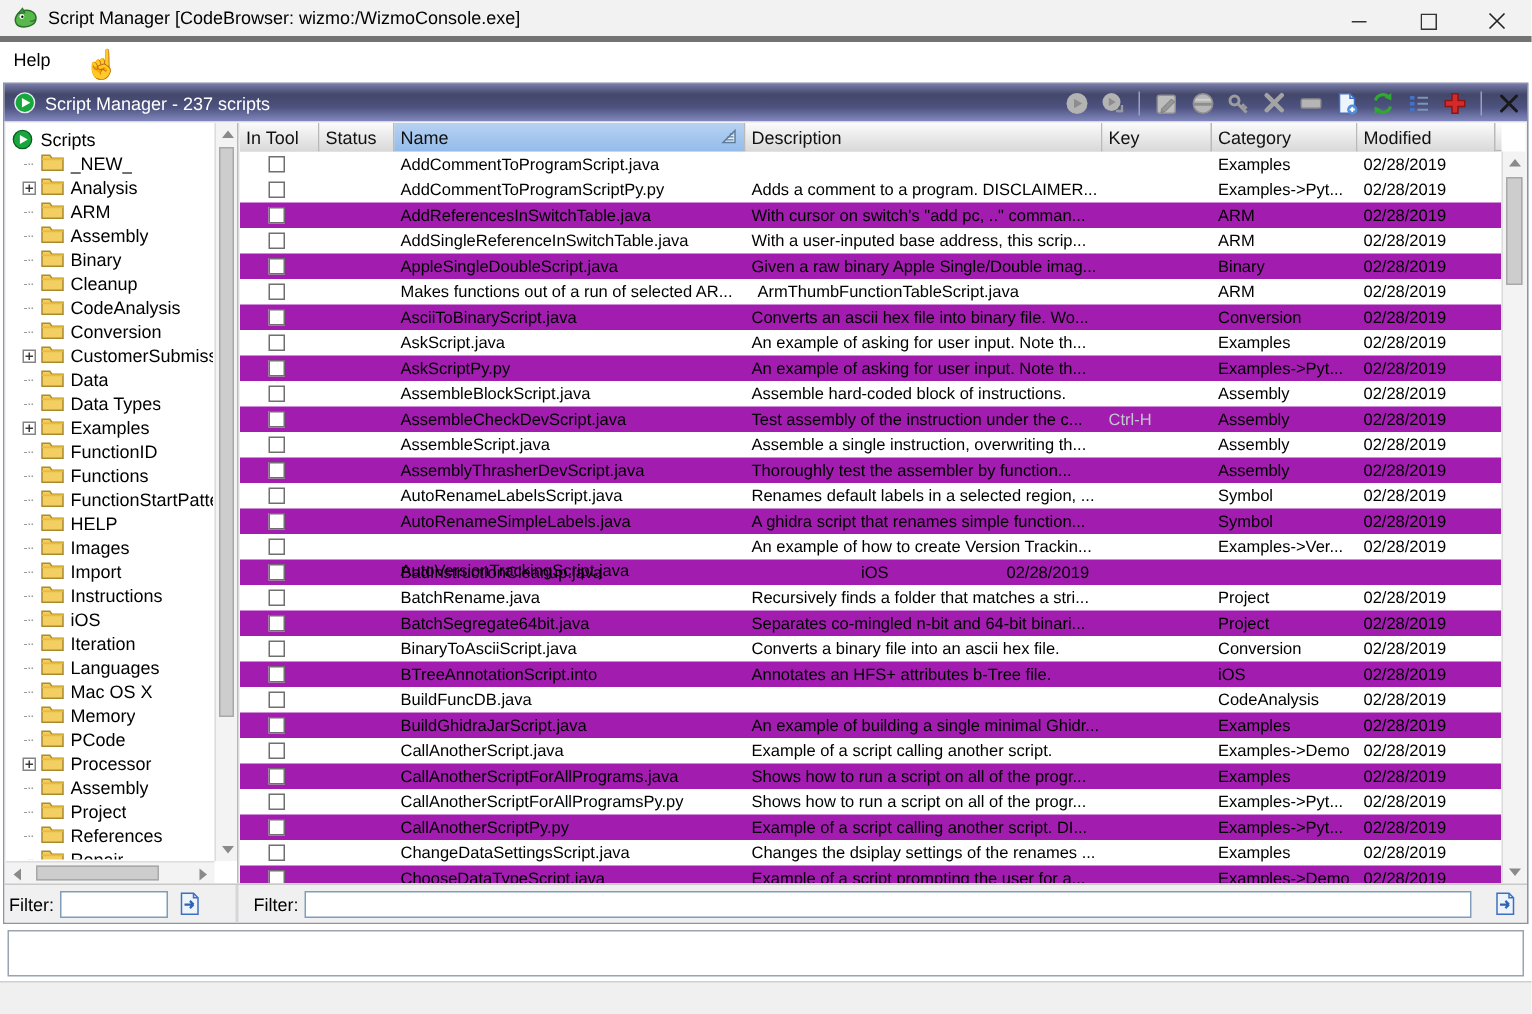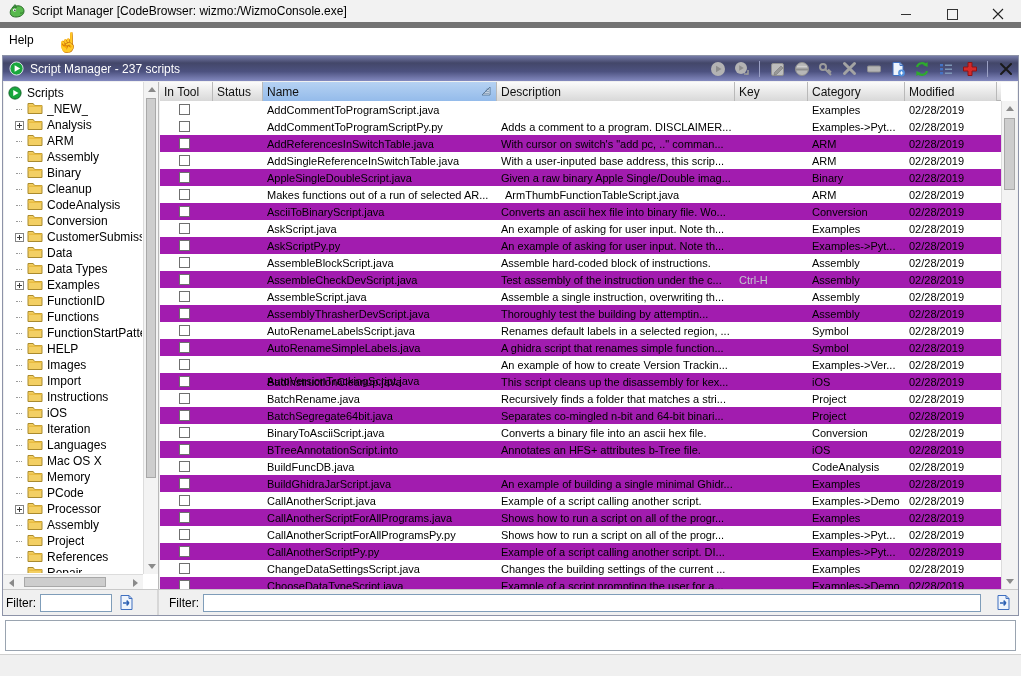--- a/index.html
+++ b/index.html
@@ -1,20 +1,20 @@
 <!DOCTYPE html>
 <html><head>
 <meta charset="utf-8">
 <style>
   * { margin:0; padding:0; box-sizing:border-box; }
   body { width:1021px; height:676px; background:#fff; font-family:"Liberation Sans", sans-serif; overflow:hidden; }
   .window { position:relative; width:1021px; height:676px; background:#fff; }
 
   
-  .titlebar { position:absolute; top:0; left:0; right:0; height:28px; background:#f2f2f2; display:flex; align-items:center; border-bottom:6px solid #737373; }
+  .titlebar { position:absolute; top:0; left:0; right:0; height:28px; background:#f2f2f2; display:flex; align-items:center; border-bottom:4px solid #737373; }
   .app-icon { width:18px; height:18px; margin:0 6px 0 8px; flex:0 0 auto; }
   .title-text { font-size:12px; color:#000; white-space:nowrap; }
   .win-controls { position:absolute; right:0; top:0; height:28px; display:flex; }
   .winbtn { width:46px; height:28px; display:flex; align-items:center; justify-content:center; }
   .winbtn svg { display:block; }
 
   
   .menubar { position:absolute; top:29px; left:0; right:0; height:25px; background:#ffffff; }
   .menu-item { display:inline-block; padding:4px 9px; font-size:12px; color:#000; }
   .hand-cursor { position:absolute; left:56px; top:2px; font-size:19px; color:#2b2b2b; text-shadow:0 0 1px #fff; }
@@ -713,21 +713,21 @@
               <div class="td c4 keytxt" style="width: 73px;"></div>
               <div class="td c5" style="width: 97px;">Assembly</div>
               <div class="td c6" style="width: 92px;">02/28/2019</div>
             </div>
             <div class="tr alt">
               <div class="td c0" style="width: 53px;">
                 <span class="cb"></span>
               </div>
               <div class="td c1" style="width: 50px;"></div>
               <div class="td c2" style="width: 234px;">AssemblyThrasherDevScript.java</div>
-              <div class="td c3" style="width: 238px;">Thoroughly test the building by attemptin...</div>
+              <div class="td c3" style="width: 238px;">Thoroughly test the assembler by function...</div>
               <div class="td c4 keytxt" style="width: 73px;"></div>
               <div class="td c5" style="width: 97px;">Assembly</div>
               <div class="td c6" style="width: 92px;">02/28/2019</div>
             </div>
             <div class="tr">
               <div class="td c0" style="width: 53px;">
                 <span class="cb"></span>
               </div>
               <div class="td c1" style="width: 50px;"></div>
               <div class="td c2" style="width: 234px;">AutoRenameLabelsScript.java</div>
@@ -757,21 +757,20 @@
               <div class="td c4 keytxt" style="width: 73px;"></div>
               <div class="td c5" style="width: 97px;">Examples-&gt;Ver...</div>
               <div class="td c6" style="width: 92px;">02/28/2019</div>
             </div>
             <div class="tr alt">
               <div class="td c0" style="width: 53px;">
                 <span class="cb"></span>
               </div>
               <div class="td c1" style="width: 50px;"></div>
               <div class="td c2" style="width: 234px;">BadInstructionCleanup.java</div>
-              <div class="td c3" style="width: 238px;">This script cleans up the disassembly for kex...</div>
               <div class="td c4 keytxt" style="width: 73px;"></div>
               <div class="td c5" style="width: 97px;">iOS</div>
               <div class="td c6" style="width: 92px;">02/28/2019</div>
             </div>
             <div class="tr">
               <div class="td c0" style="width: 53px;">
                 <span class="cb"></span>
               </div>
               <div class="td c1" style="width: 50px;"></div>
               <div class="td c2" style="width: 234px;">BatchRename.java</div>
@@ -878,21 +877,21 @@
               <div class="td c4 keytxt" style="width: 73px;"></div>
               <div class="td c5" style="width: 97px;">Examples-&gt;Pyt...</div>
               <div class="td c6" style="width: 92px;">02/28/2019</div>
             </div>
             <div class="tr">
               <div class="td c0" style="width: 53px;">
                 <span class="cb"></span>
               </div>
               <div class="td c1" style="width: 50px;"></div>
               <div class="td c2" style="width: 234px;">ChangeDataSettingsScript.java</div>
-              <div class="td c3" style="width: 238px;">Changes the building settings of the current ...</div>
+              <div class="td c3" style="width: 238px;">Changes the dsiplay settings of the renames ...</div>
               <div class="td c4 keytxt" style="width: 73px;"></div>
               <div class="td c5" style="width: 97px;">Examples</div>
               <div class="td c6" style="width: 92px;">02/28/2019</div>
             </div>
             <div class="tr alt">
               <div class="td c0" style="width: 53px;">
                 <span class="cb"></span>
               </div>
               <div class="td c1" style="width: 50px;"></div>
               <div class="td c2" style="width: 234px;">ChooseDataTypeScript.java</div>

